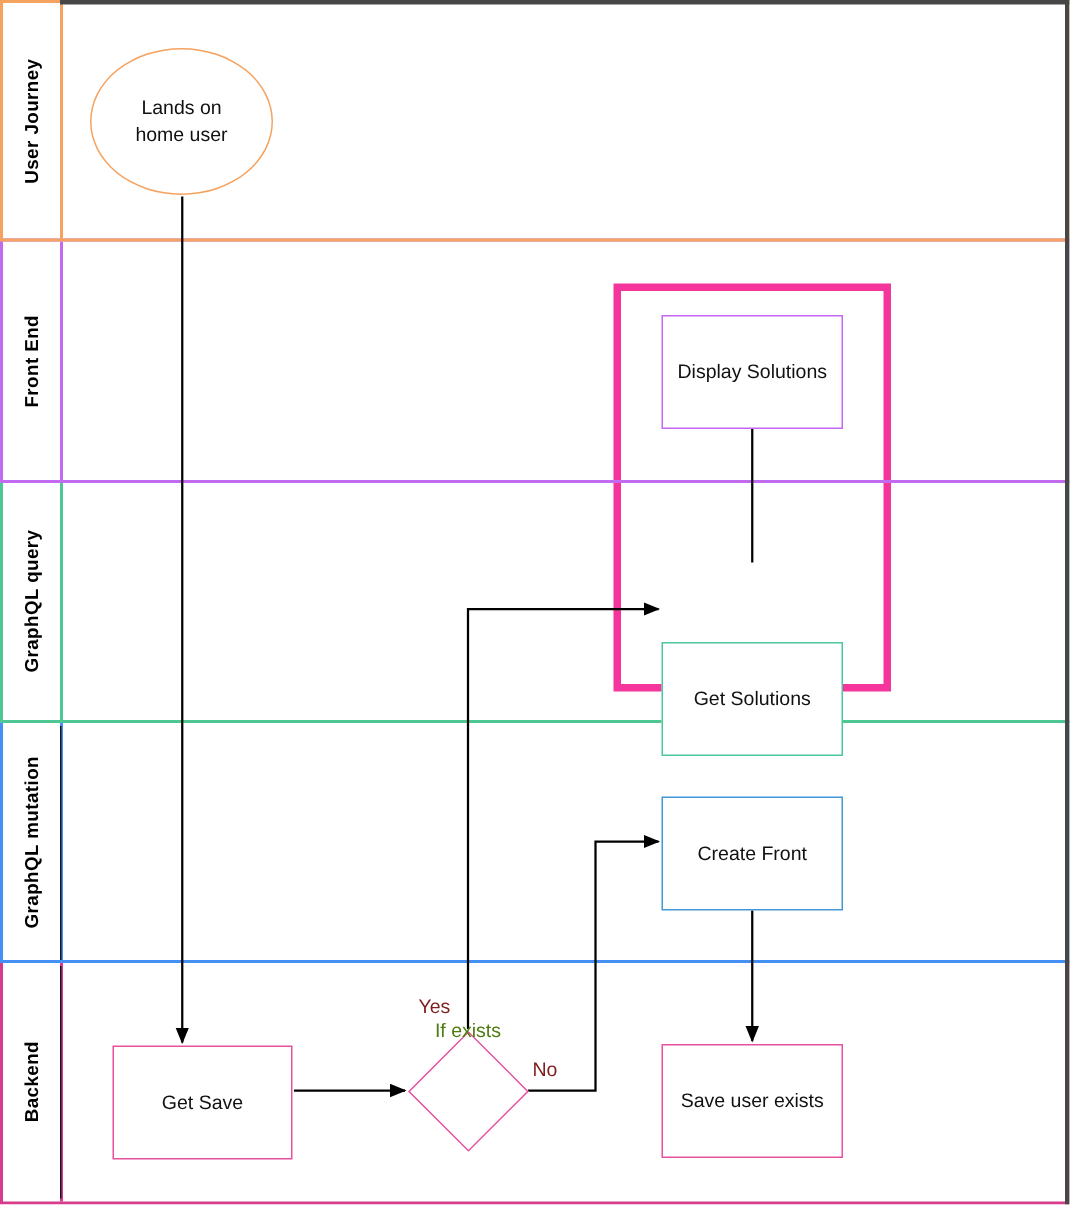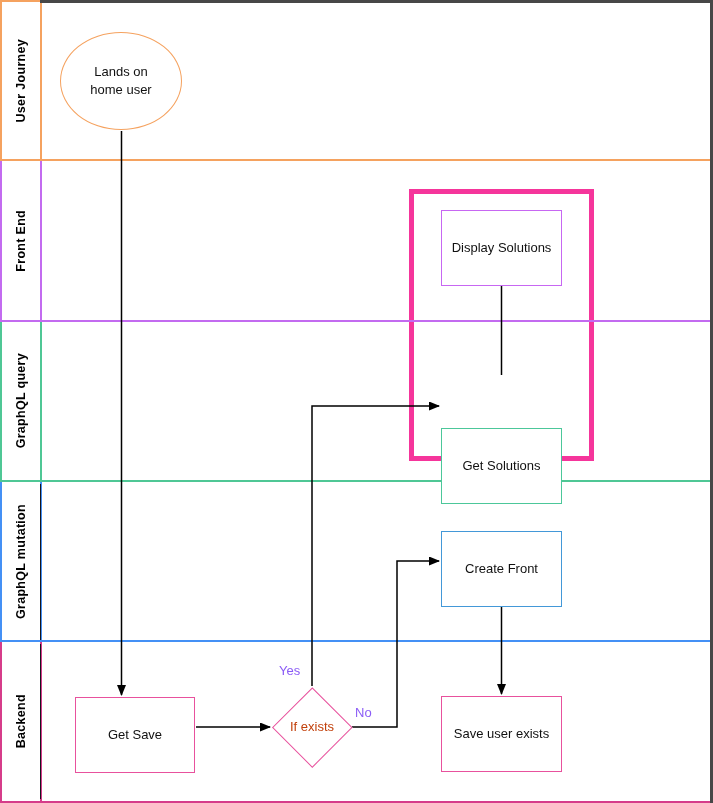--- a/index.html
+++ b/index.html
@@ -31,41 +31,41 @@
   
   .pool-top{position:absolute;left:40px;top:0;width:673px;height:3px;background:#474747;z-index:60;}
   .pool-right{position:absolute;left:710px;top:0;width:3px;height:803px;background:#474747;z-index:60;}
 
   
   .highlight-rect{position:absolute;left:409px;top:189px;width:185px;height:272px;
        box-sizing:border-box;border:5px solid #F5359B;z-index:5;background:transparent;}
 
   
   svg.edges{position:absolute;left:0;top:0;z-index:70;}
-  .edge-label{position:absolute;z-index:85;font-size:13px;color:#8b5cf6;background:transparent;}
+  .edge-label{position:absolute;z-index:85;font-size:13px;color:#7f1d1d;background:transparent;}
   .label-yes{left:279px;top:663px;}
   .label-no{left:355px;top:705px;}
 
   
   .node{position:absolute;box-sizing:border-box;background:#fff;z-index:80;
        display:flex;align-items:center;justify-content:center;text-align:center;
        font-size:13px;line-height:1.35;color:#111;}
   .rect-node{width:121px;height:76px;border:1.5px solid #999;padding:0 6px;}
   .n-display{left:441px;top:210px;border-color:#C767F2;}
   .n-getsol{left:441px;top:384px;border-color:#4CC79A;margin-top:44px;}
   .n-create{left:441px;top:531px;border-color:#4398D8;}
   .n-getuser{left:75px;top:697px;width:120px;border-color:#E8519D;}
   .n-save{left:441px;top:696px;border-color:#E8519D;}
   .ellipse-node{left:60px;top:32px;width:122px;height:98px;border-radius:50%;
        border:1.5px solid #F5A25F;padding:0 16px;}
   .diamond{position:absolute;left:283.7px;top:698.7px;width:56.6px;height:56.6px;
        box-sizing:border-box;border:1.5px solid #E8519D;background:#fff;
        transform:rotate(45deg);z-index:79;}
-  .diamond-label{position:absolute;left:272px;top:719px;width:80px;text-align:center;
-       font-size:13px;color:#c2410c;z-index:80;}
+  .diamond-label{position:absolute;left:272px;top:679px;width:80px;text-align:center;
+       font-size:13px;color:#4d7c0f;z-index:80;}
 </style>
 </head>
 <body>
 
 <div class="lane lane-0">
   <div class="lane-label-cell">
     <span class="lane-label">User Journey</span>
   </div>
 </div>
 <div class="lane lane-1">

